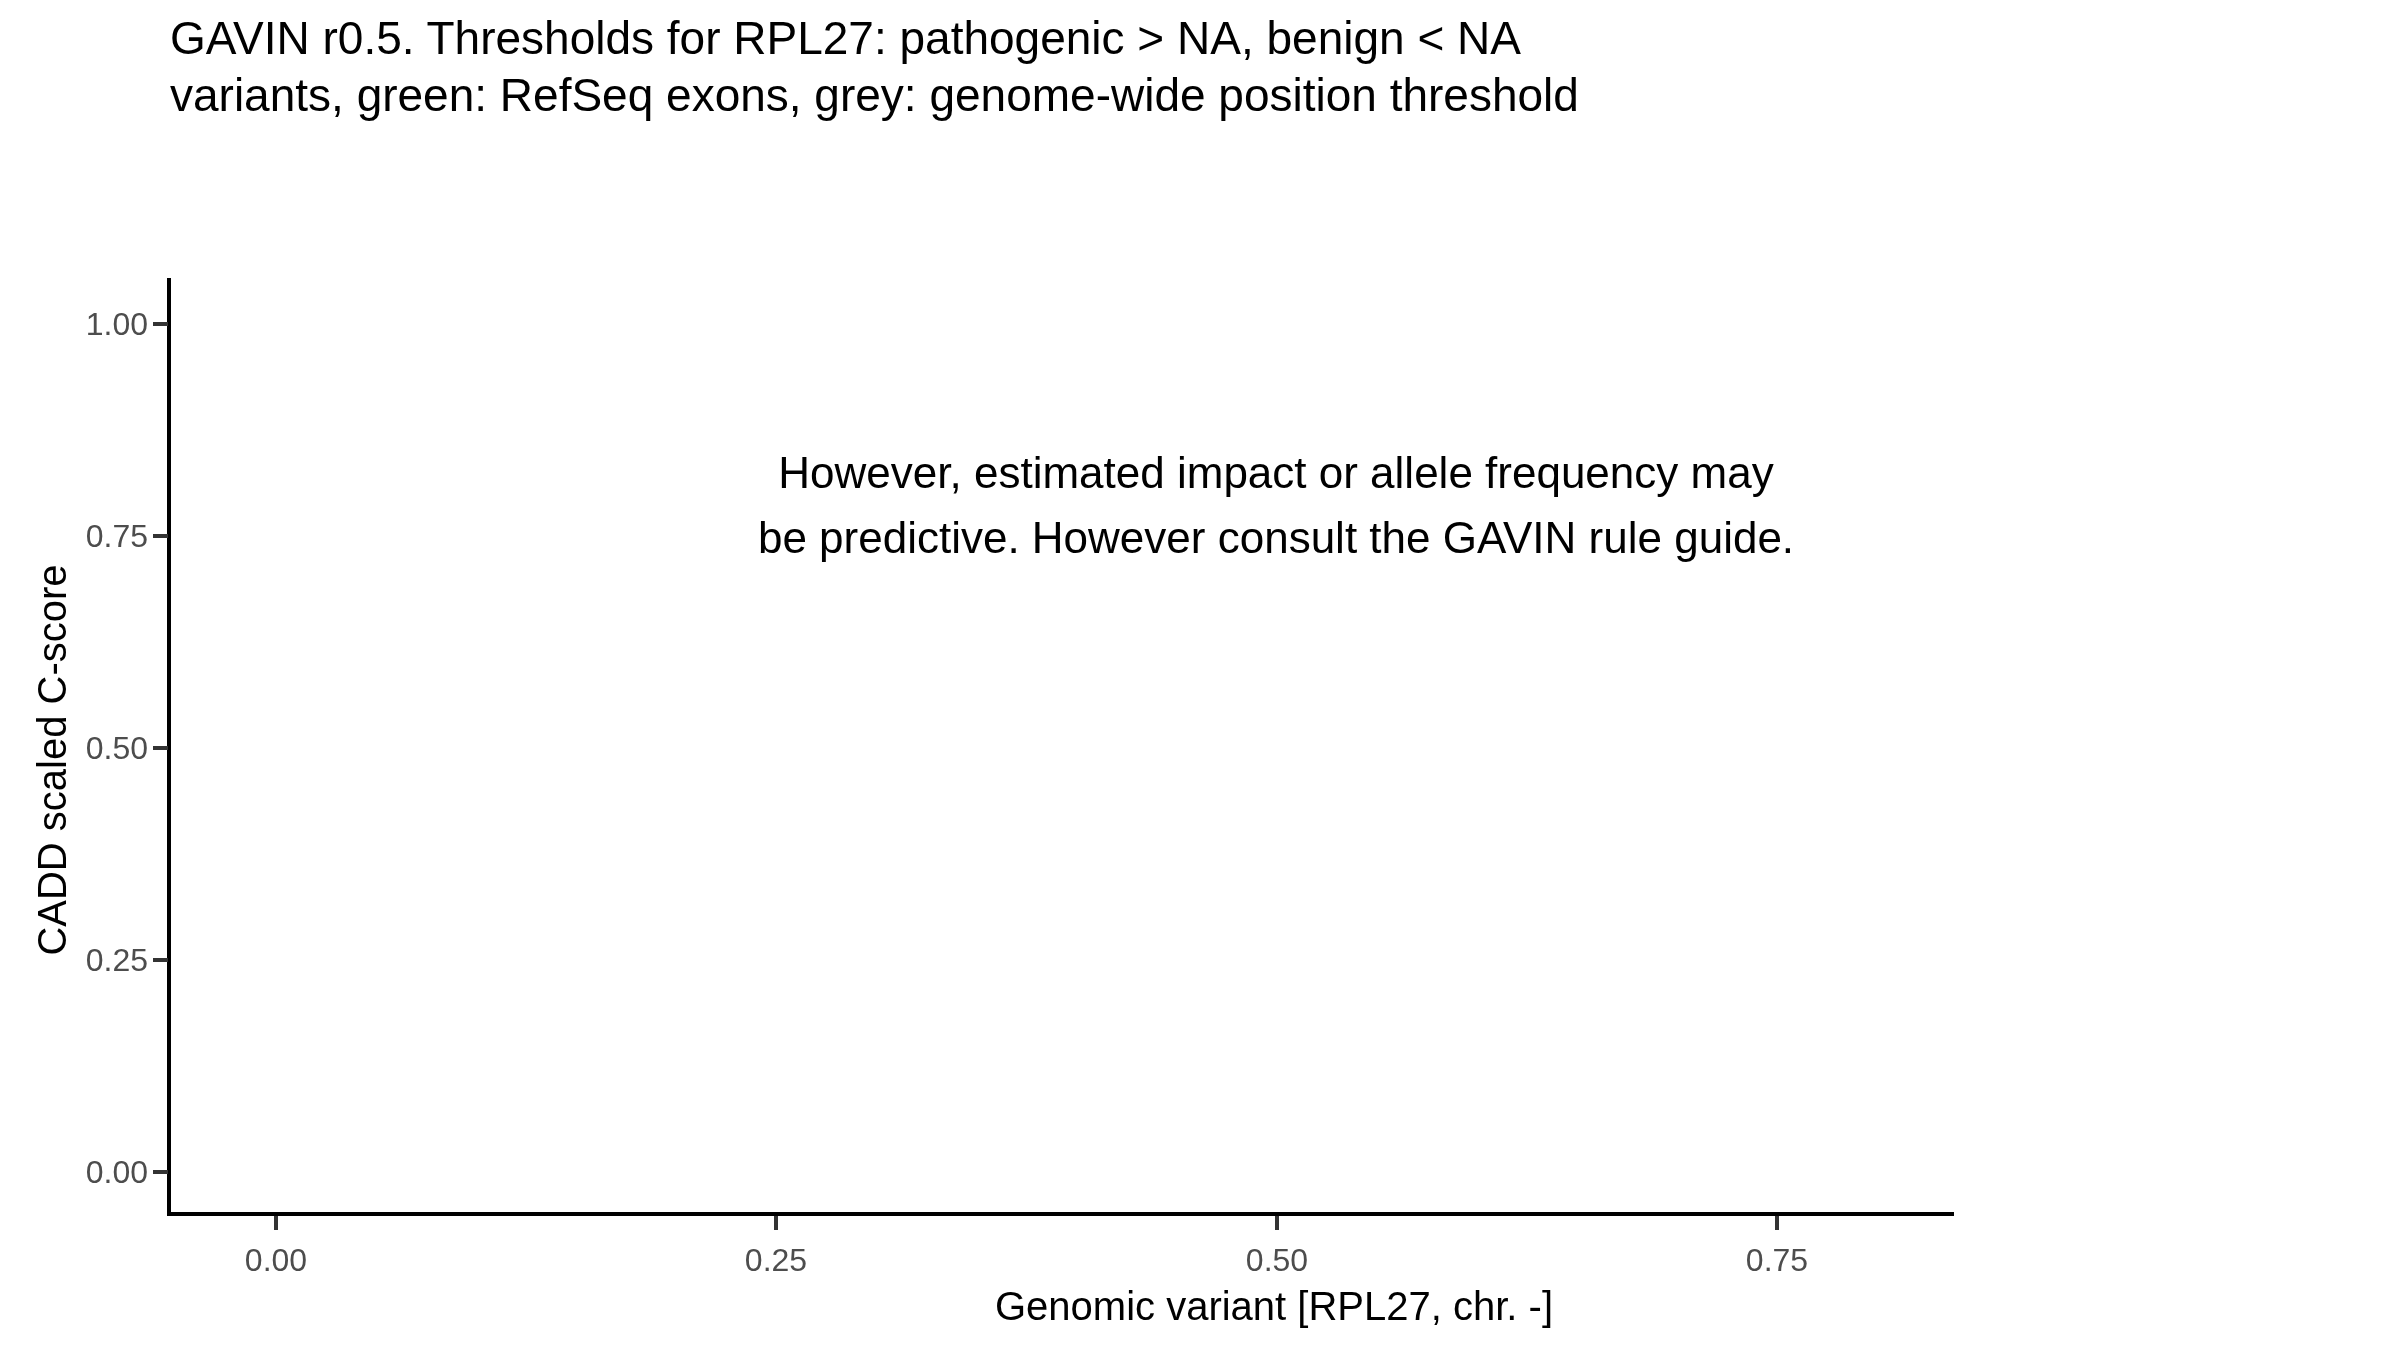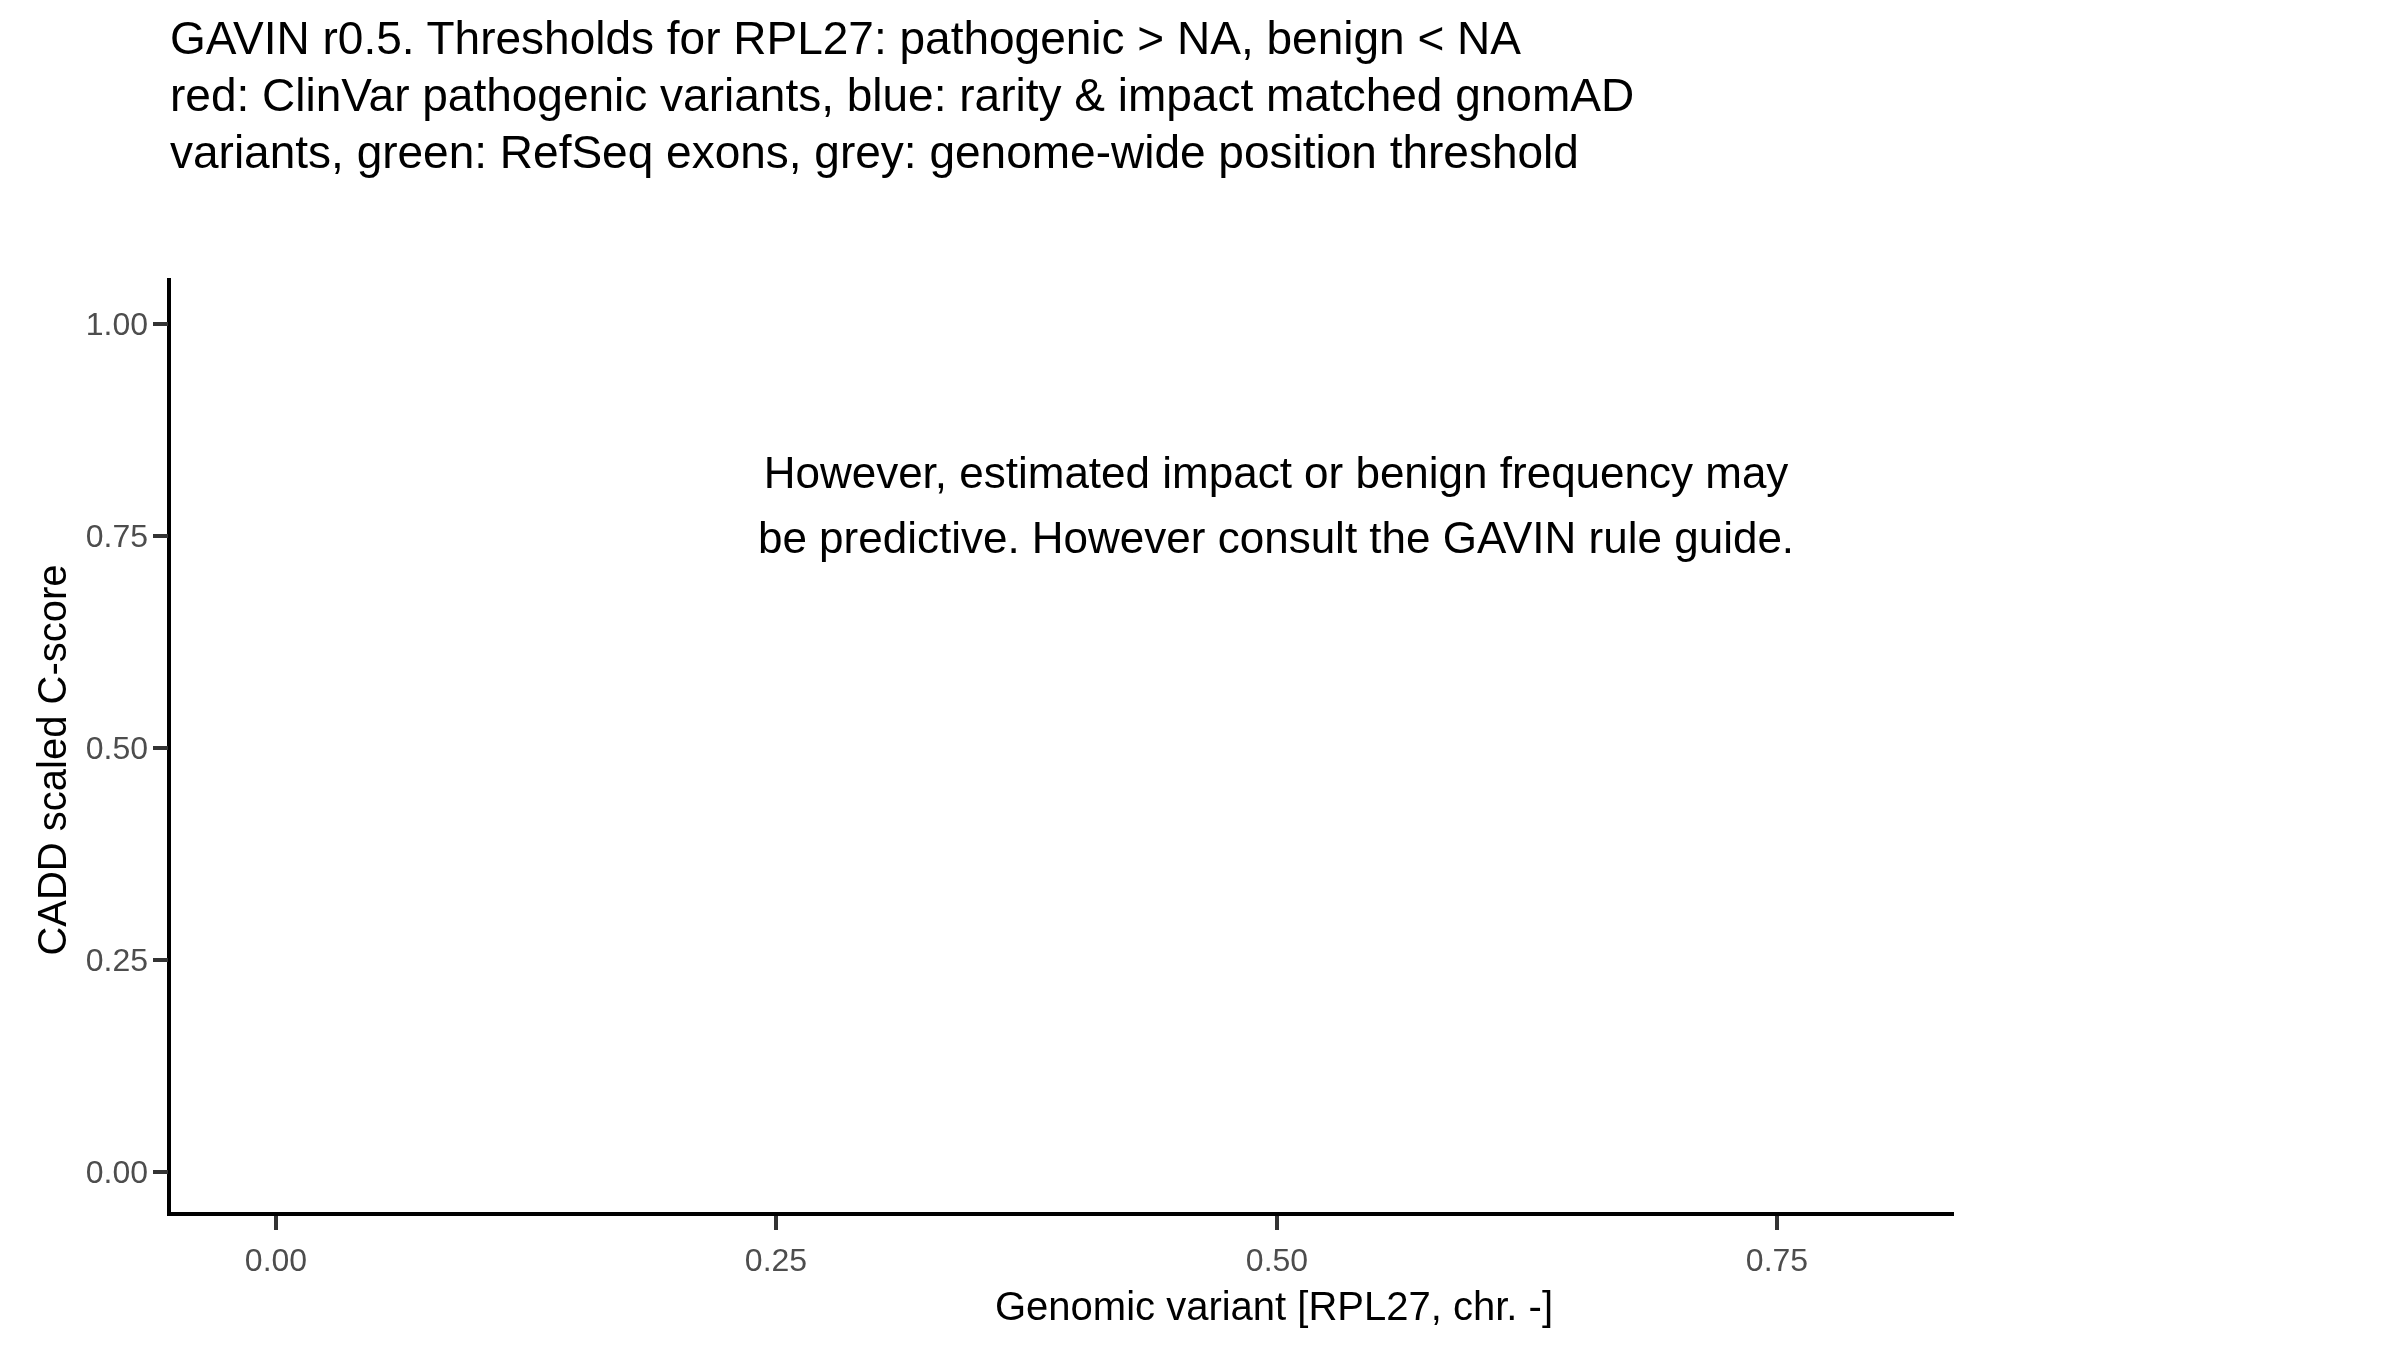--- a/index.html
+++ b/index.html
@@ -67,21 +67,20 @@
     white-space: nowrap;
   }
 </style>
 </head>
 <body>
 
 <div class="figure">
 
   <div class="plot-title">
     <div>GAVIN r0.5. Thresholds for RPL27: pathogenic &gt; NA, benign &lt; NA</div>
-    <div>red: ClinVar pathogenic variants, blue: rarity &amp; impact matched gnomAD</div>
     <div>variants, green: RefSeq exons, grey: genome-wide position threshold</div>
   </div>
 
   <div class="axis-line axis-line-y"></div>
   <div class="axis-line axis-line-x"></div>
 
   <div class="tick tick-y" style="top:322px"></div>
   <div class="tick tick-y" style="top:534px"></div>
   <div class="tick tick-y" style="top:746px"></div>
   <div class="tick tick-y" style="top:958px"></div>
@@ -102,17 +101,17 @@
   <div class="tick-label tick-label-x" style="left:196px">0.00</div>
   <div class="tick-label tick-label-x" style="left:696px">0.25</div>
   <div class="tick-label tick-label-x" style="left:1197px">0.50</div>
   <div class="tick-label tick-label-x" style="left:1697px">0.75</div>
   <div class="tick-label tick-label-x" style="left:2197px">1.00</div>
 
   <div class="axis-title axis-title-y">CADD scaled C-score</div>
   <div class="axis-title axis-title-x">Genomic variant [RPL27, chr. -]</div>
 
   <div class="panel-annotation">
-    <div>However, estimated impact or benign frequency may</div>
+    <div>However, estimated impact or allele frequency may</div>
     <div>be predictive. However consult the GAVIN rule guide.</div>
   </div>
 
 </div>
 
 </body></html>

